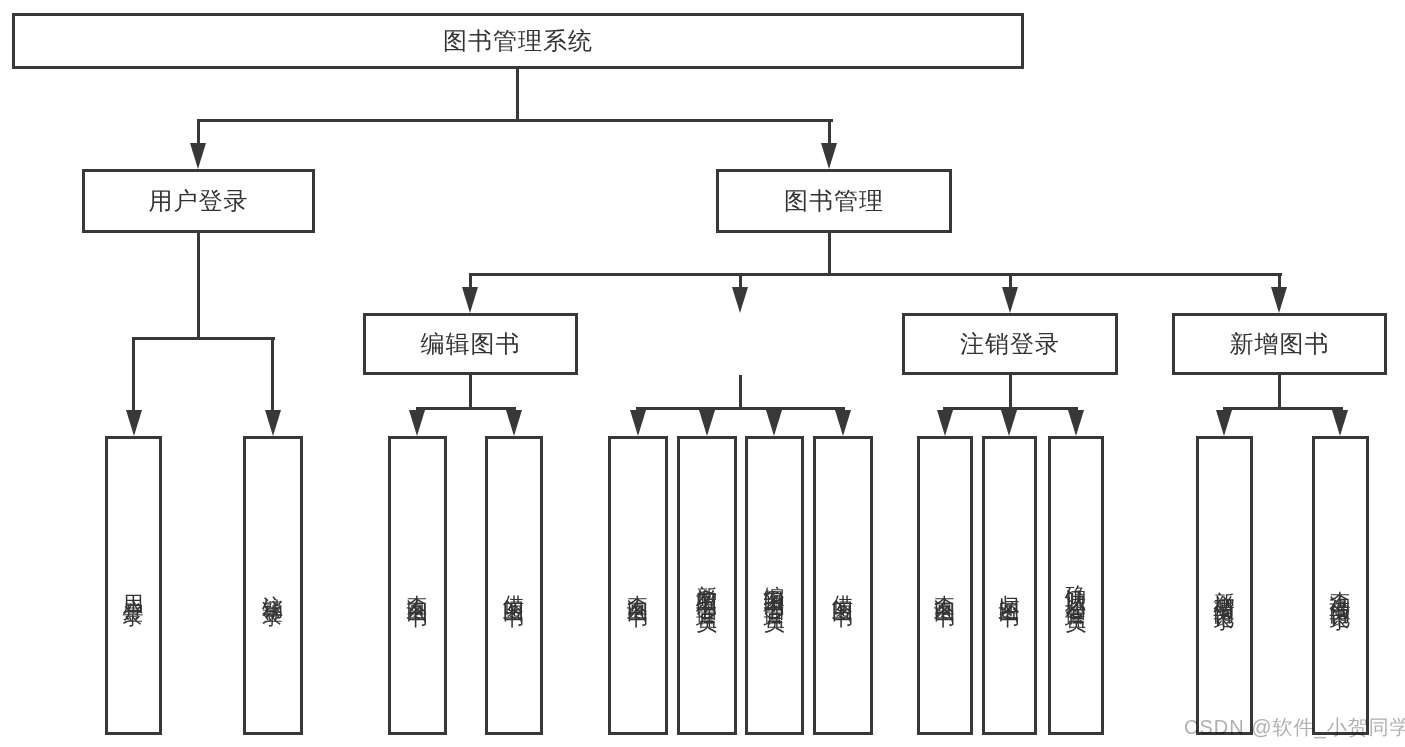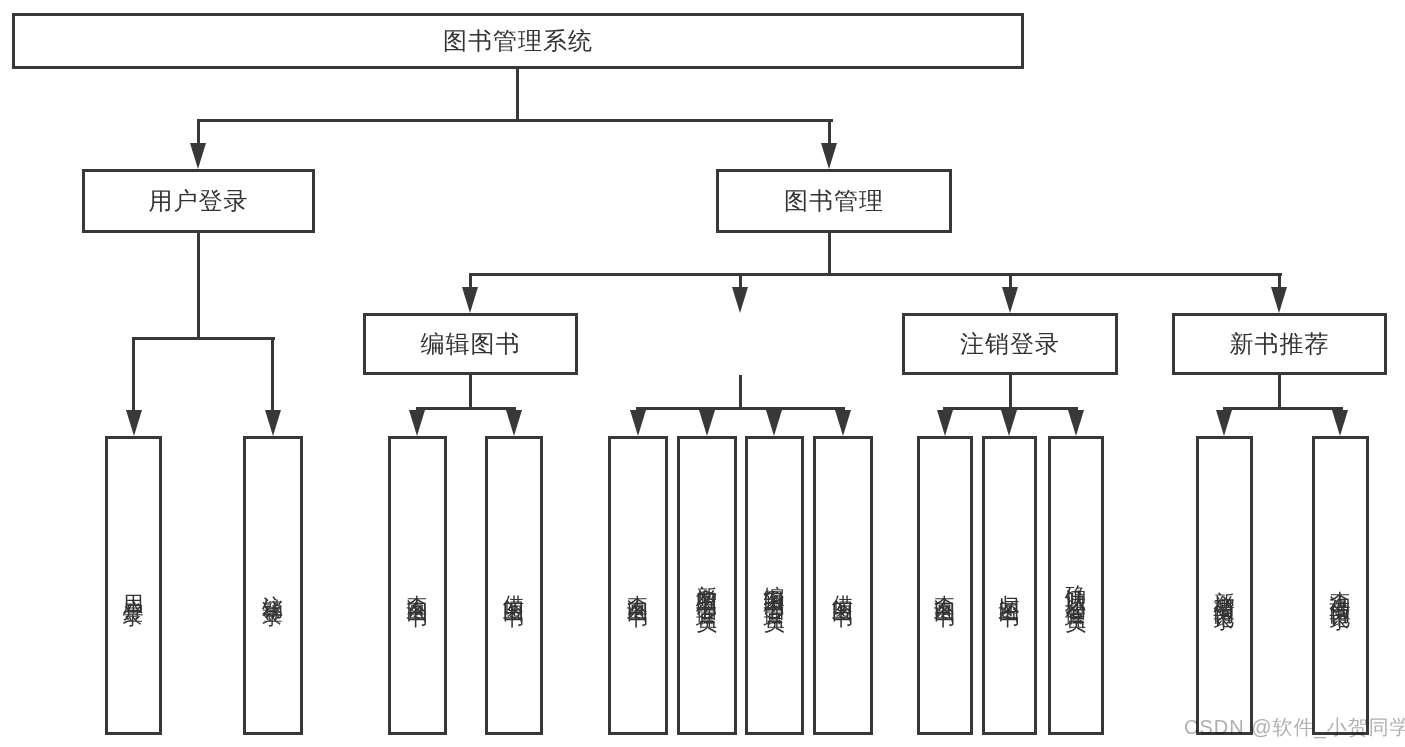--- a/index.html
+++ b/index.html
@@ -142,21 +142,21 @@
     <span class="lbl">图书管理</span>
   </div>
 
   <div class="box" style="left:363px;top:313px;width:215px;height:62px">
     <span class="lbl">编辑图书</span>
   </div>
   <div class="box" style="left:902px;top:313px;width:216px;height:62px">
     <span class="lbl">注销登录</span>
   </div>
   <div class="box" style="left:1172px;top:313px;width:215px;height:62px">
-    <span class="lbl">新书推荐</span>
+    <span class="lbl">新增图书</span>
   </div>
 
   <div class="box leaf" style="left:105px;top:436px;width:57px;height:299px">
     <span class="lbl">用户登录</span>
   </div>
   <div class="box leaf" style="left:243px;top:436px;width:60px;height:299px">
     <span class="lbl">注销登录</span>
   </div>
 
   <div class="box leaf" style="left:388px;top:436px;width:59px;height:299px">

